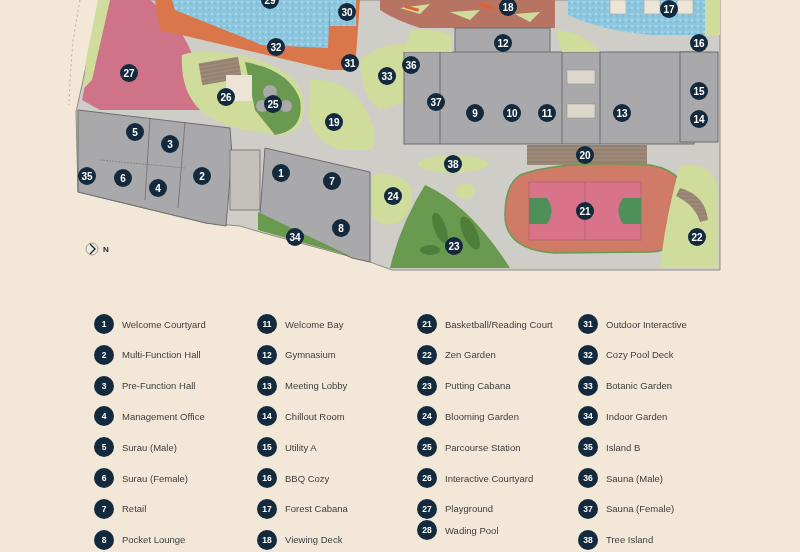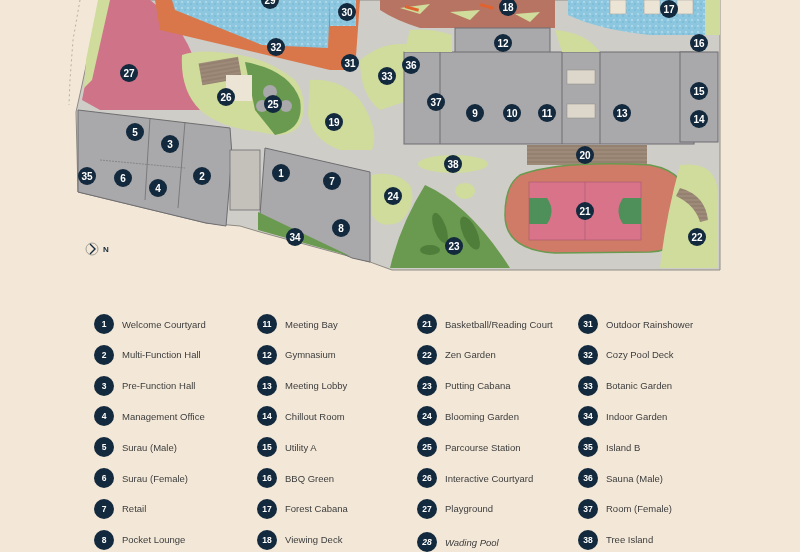--- a/index.html
+++ b/index.html
@@ -318,41 +318,41 @@
         <span class="legend-label">Retail</span>
       </div>
       <div class="legend-item" style="top: 215.6px;">
         <span class="legend-badge">8</span>
         <span class="legend-label">Pocket Lounge</span>
       </div>
     </div>
     <div class="legend-col" style="left: 163px;">
       <div class="legend-item" style="top: 0px;">
         <span class="legend-badge">11</span>
-        <span class="legend-label">Meeting Bay</span>
+        <span class="legend-label">Welcome Bay</span>
       </div>
       <div class="legend-item" style="top: 30.8px;">
         <span class="legend-badge">12</span>
         <span class="legend-label">Gymnasium</span>
       </div>
       <div class="legend-item" style="top: 61.6px;">
         <span class="legend-badge">13</span>
         <span class="legend-label">Meeting Lobby</span>
       </div>
       <div class="legend-item" style="top: 92.4px;">
         <span class="legend-badge">14</span>
         <span class="legend-label">Chillout Room</span>
       </div>
       <div class="legend-item" style="top: 123.2px;">
         <span class="legend-badge">15</span>
         <span class="legend-label">Utility A</span>
       </div>
       <div class="legend-item" style="top: 154px;">
         <span class="legend-badge">16</span>
-        <span class="legend-label">BBQ Green</span>
+        <span class="legend-label">BBQ Cozy</span>
       </div>
       <div class="legend-item" style="top: 184.8px;">
         <span class="legend-badge">17</span>
         <span class="legend-label">Forest Cabana</span>
       </div>
       <div class="legend-item" style="top: 215.6px;">
         <span class="legend-badge">18</span>
         <span class="legend-label">Viewing Deck</span>
       </div>
     </div>
@@ -378,29 +378,29 @@
         <span class="legend-label">Parcourse Station</span>
       </div>
       <div class="legend-item" style="top: 154px;">
         <span class="legend-badge">26</span>
         <span class="legend-label">Interactive Courtyard</span>
       </div>
       <div class="legend-item" style="top: 184.8px;">
         <span class="legend-badge">27</span>
         <span class="legend-label">Playground</span>
       </div>
-      <div class="legend-item" style="top: 218px; font-style: italic;">
+      <div class="legend-item" style="top: 206px;">
         <span class="legend-badge">28</span>
         <span class="legend-label">Wading Pool</span>
       </div>
     </div>
     <div class="legend-col" style="left: 484px;">
       <div class="legend-item" style="top: 0px;">
         <span class="legend-badge">31</span>
-        <span class="legend-label">Outdoor Rainshower</span>
+        <span class="legend-label">Outdoor Interactive</span>
       </div>
       <div class="legend-item" style="top: 30.8px;">
         <span class="legend-badge">32</span>
         <span class="legend-label">Cozy Pool Deck</span>
       </div>
       <div class="legend-item" style="top: 61.6px;">
         <span class="legend-badge">33</span>
         <span class="legend-label">Botanic Garden</span>
       </div>
       <div class="legend-item" style="top: 92.4px;">
@@ -410,20 +410,20 @@
       <div class="legend-item" style="top: 123.2px;">
         <span class="legend-badge">35</span>
         <span class="legend-label">Island B</span>
       </div>
       <div class="legend-item" style="top: 154px;">
         <span class="legend-badge">36</span>
         <span class="legend-label">Sauna (Male)</span>
       </div>
       <div class="legend-item" style="top: 184.8px;">
         <span class="legend-badge">37</span>
-        <span class="legend-label">Room (Female)</span>
+        <span class="legend-label">Sauna (Female)</span>
       </div>
       <div class="legend-item" style="top: 215.6px;">
         <span class="legend-badge">38</span>
         <span class="legend-label">Tree Island</span>
       </div>
     </div>
   </div>
 
 </body></html>

